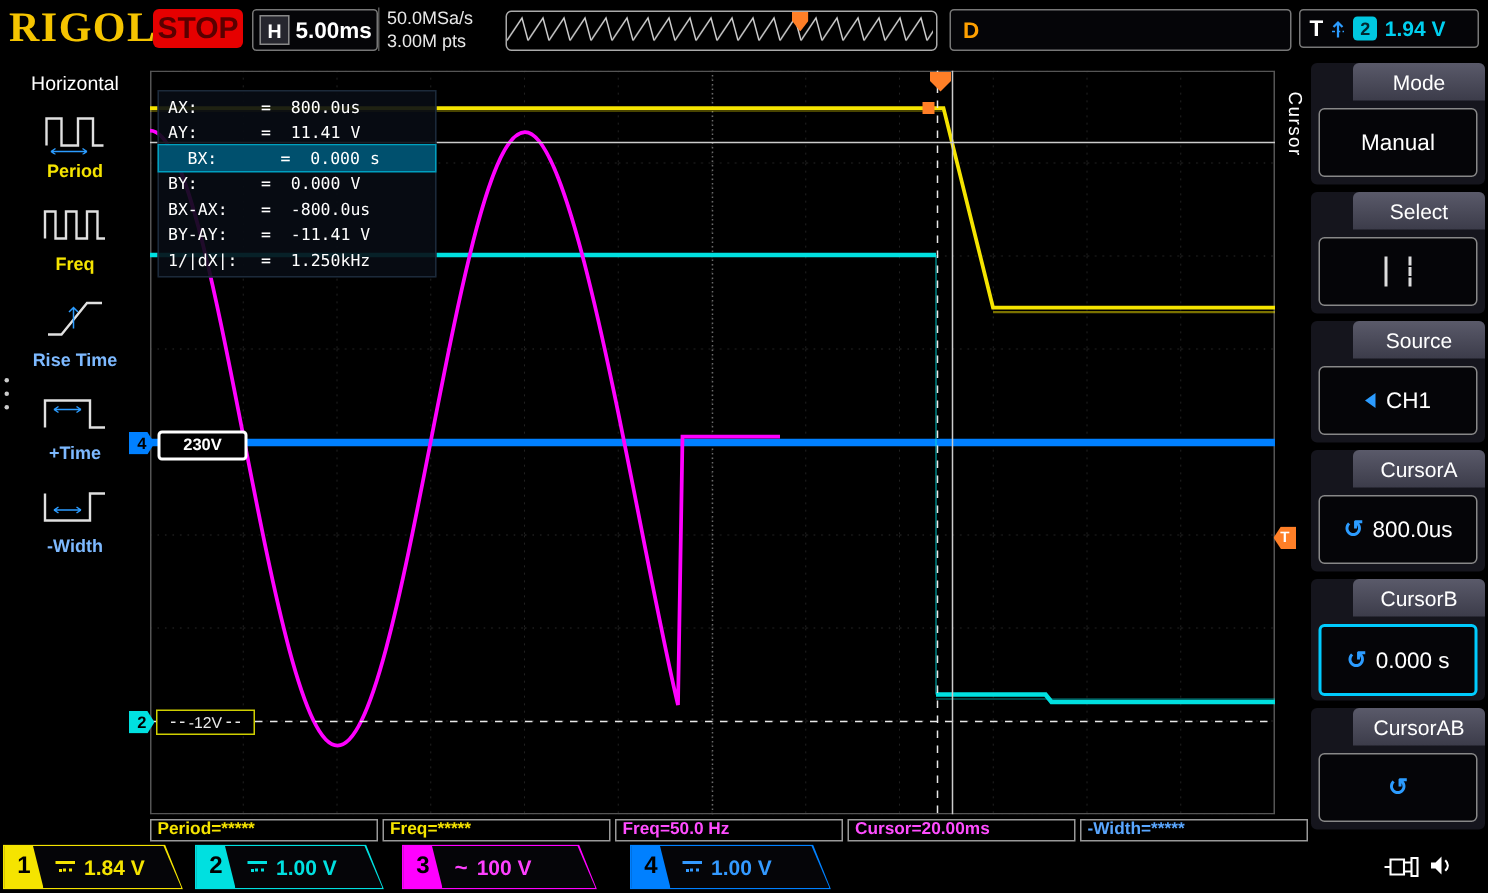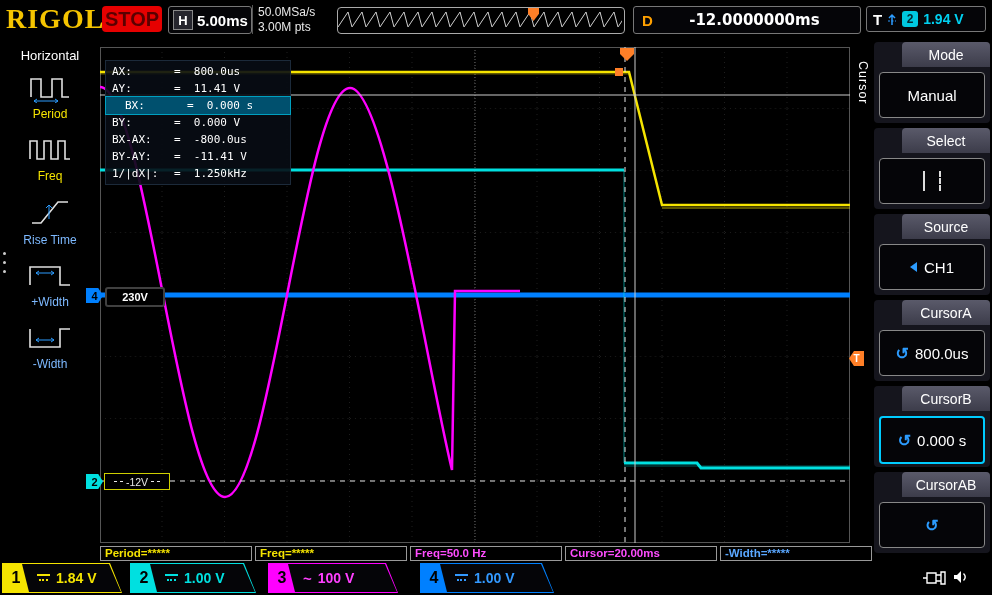--- a/index.html
+++ b/index.html
@@ -35,41 +35,41 @@
   #tsrc{width:16px;height:16px;background:#00c8e0;border-radius:3px;color:#002830;
         display:flex;align-items:center;justify-content:center;font-size:12px;font-weight:bold;}
   #tlev{color:#00d0f0;font-weight:bold;font-size:14px;}
 
   
   #leftmenu{left:0;top:42px;width:100px;height:520px;background:#000;
             display:flex;flex-direction:column;align-items:center;}
   #lm-title{font-size:13px;color:#fff;margin:6px 0 8px 0;}
   .lm-item{display:flex;flex-direction:column;align-items:center;margin-bottom:12px;cursor:pointer;}
   .lm-item svg{display:block;}
-  .lm-label{font-size:12px;font-weight:normal;margin-top:4px;}
+  .lm-label{font-size:12px;font-weight:bold;margin-top:4px;}
   .lbl-y{color:#f5e400;}
   .lbl-b{color:#7db9ff;}
   #scroll-dots{left:3px;top:252px;display:flex;flex-direction:column;gap:6px;}
   #scroll-dots i{width:3px;height:3px;border-radius:50%;background:#ccc;display:block;}
 
   
   #wave-svg{left:100px;top:47px;}
   #cursor-box{left:105px;top:60px;width:184px;background:rgba(8,12,20,0.9);
               border:1px solid #1c2a3a;font-family:"DejaVu Sans Mono",monospace;
               font-size:11px;padding:2px 0;}
   .cur-row{display:flex;height:17px;align-items:center;padding:0 6px;}
   .cur-row.hl{background:#00506e;outline:1px solid #00a0c0;padding-left:19px;}
   .cur-lab{width:62px;}
   .cur-val{white-space:pre;}
   .mk{width:17px;height:15px;display:flex;align-items:center;justify-content:center;
       font-size:11px;font-weight:bold;color:#000;
       clip-path:polygon(0 0,72% 0,100% 50%,72% 100%,0 100%);}
   #mk4{left:86px;top:288px;background:#0080ff;}
   #mk2{left:86px;top:474px;background:#00e0e0;}
-  #lvl230{left:105px;top:287px;width:56px;height:16px;border:2px solid #404040;border-radius:3px;
+  #lvl230{left:105px;top:287px;width:56px;height:16px;border:2px solid #ffffff;border-radius:3px;
           background:#000;display:flex;align-items:center;justify-content:center;
           font-size:11px;font-weight:bold;color:#fff;text-align:right;}
   #lvl12{left:104px;top:473px;width:64px;height:15px;border:1px solid #cfcf00;
          background:#000;display:flex;align-items:center;justify-content:center;gap:3px;
          font-size:10.5px;color:#e8e8e8;}
   #lvl12 .dashseg{width:9px;border-top:1.5px dashed #e8e8e8;display:block;}
   #tmark{left:849px;top:351px;width:15px;height:15px;background:#ff7f27;color:#fff;
          font-size:10px;font-weight:bold;display:flex;align-items:center;justify-content:center;
          clip-path:polygon(33% 0,100% 0,100% 100%,33% 100%,0 50%);}
   #measure-row{left:100px;top:546px;display:flex;gap:3px;}
@@ -133,21 +133,20 @@
         <pattern id="zig" width="14" height="23" patternUnits="userSpaceOnUse">
           <path d="M0 19 L10 4 L14 19" stroke="#cfcfcf" stroke-width="1" fill="none"></path>
         </pattern>
       </defs>
       <rect x="0" y="0" width="284" height="23" fill="url(#zig)"></rect>
     </svg>
     <div id="posmark"></div>
   </div>
   <div id="dbox" class="abs">
     <span id="dchip">D</span>
-    <span id="dval">-12.0000000ms</span>
   </div>
   <div id="tbox" class="abs">
     <span id="tlabel">T</span>
     <svg width="10" height="16">
       <path d="M5 14 V4 M2 7 L5 4 L8 7" stroke="#2c9cff" stroke-width="1.5" fill="none"></path>
       <path d="M1 10 H9" stroke="#2c9cff" stroke-width="1" stroke-dasharray="2 1.5" fill="none"></path>
     </svg>
     <span id="tsrc">2</span>
     <span id="tlev">1.94 V</span>
   </div>
@@ -177,21 +176,21 @@
       </svg>
       <span class="lm-label lbl-b">Rise Time</span>
     </div>
 
 
     <div class="lm-item">
       <svg width="44" height="32">
         <path d="M2 26 V8 H32 V26 H42" stroke="#e0e0e0" stroke-width="1.6" fill="none"></path>
         <path d="M8 14 H26 M8 14 l3 -2 m-3 2 l3 2 M26 14 l-3 -2 m3 2 l-3 2" stroke="#2c9cff" stroke-width="1" fill="none"></path>
       </svg>
-      <span class="lm-label lbl-b">+Width</span>
+      <span class="lm-label lbl-b">+Time</span>
     </div>
 
     <div class="lm-item">
       <svg width="44" height="32">
         <path d="M2 8 V26 H32 V8 H42" stroke="#e0e0e0" stroke-width="1.6" fill="none"></path>
         <path d="M8 19 H26 M8 19 l3 -2 m-3 2 l3 2 M26 19 l-3 -2 m3 2 l-3 2" stroke="#2c9cff" stroke-width="1" fill="none"></path>
       </svg>
       <span class="lm-label lbl-b">-Width</span>
     </div>
   </div>

